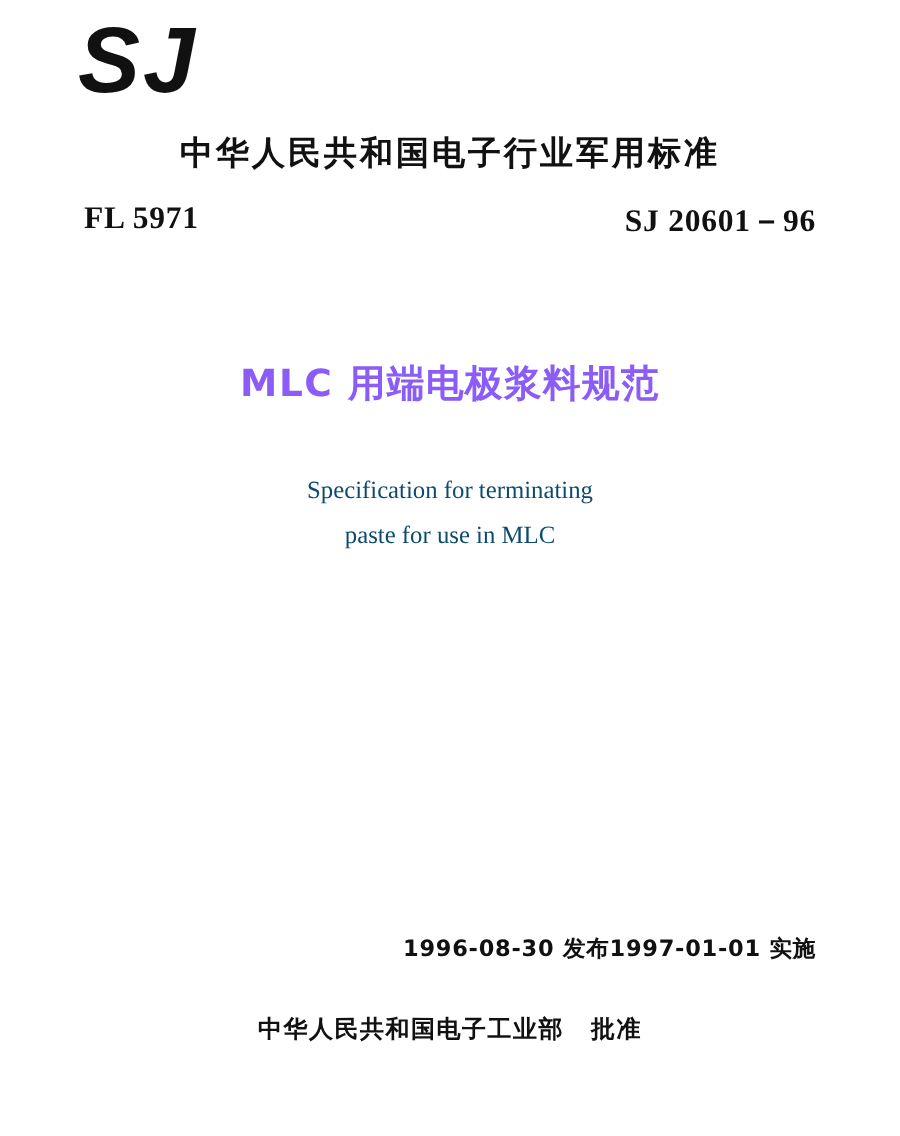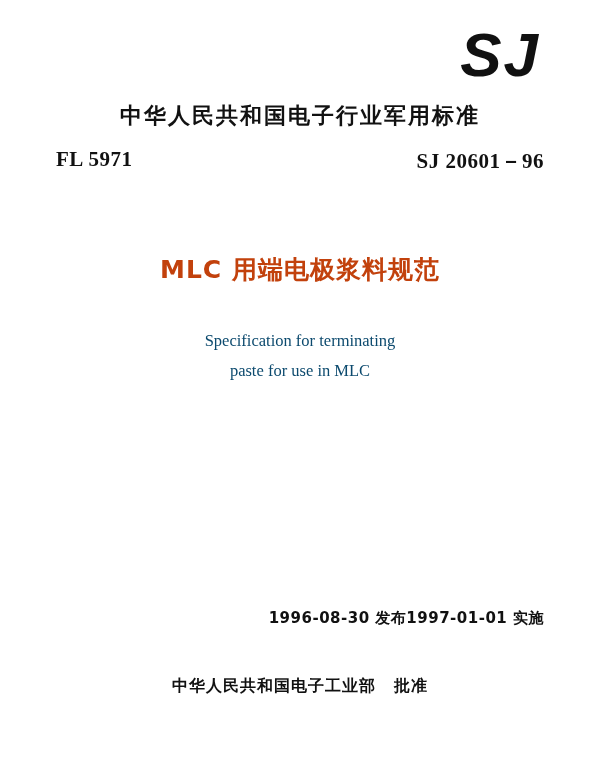--- a/index.html
+++ b/index.html
@@ -18,22 +18,22 @@
     position: relative;
     width: 600px;
     height: 757px;
     box-sizing: border-box;
     padding: 0 52px;
     display: flex;
     flex-direction: column;
   }
   
   .logo-row {
-    margin-top: 24px;
-    text-align: right;
+    margin-top: 10px;
+    text-align: left;
     padding-right: 8px;
   }
   .logo-text {
     display: inline-block;
     font-family: "Liberation Sans", sans-serif;
     font-weight: bold;
     font-style: italic;
     font-size: 62px;
     line-height: 62px;
     letter-spacing: 2px;
@@ -66,21 +66,21 @@
   
   .title-block {
     margin-top: 78px;
     text-align: center;
   }
   .doc-title {
     font-family: "DejaVu Sans", sans-serif;
     font-weight: bold;
     font-size: 25px;
     letter-spacing: 1px;
-    color: #c2410c;
+    color: #8b5cf6;
   }
   .doc-subtitle {
     margin-top: 40px;
     font-family: "Liberation Serif", serif;
     font-size: 16.5px;
     line-height: 30px;
     color: #0c4a6e;
   }
   .doc-subtitle div { white-space: nowrap; }
 
@@ -92,21 +92,21 @@
     display: flex;
     justify-content: flex-end;
     align-items: baseline;
     font-family: "DejaVu Sans", sans-serif;
     font-weight: bold;
     font-size: 15px;
     letter-spacing: 0.5px;
     padding: 0 4px;
   }
   .issuer {
-    margin-top: 48px;
+    margin-top: 34px;
     margin-bottom: 60px;
     text-align: center;
     font-family: "DejaVu Sans", sans-serif;
     font-weight: bold;
     font-size: 16px;
     letter-spacing: 1px;
   }
   .issuer .approve {
     margin-left: 18px;
     letter-spacing: 1px;

